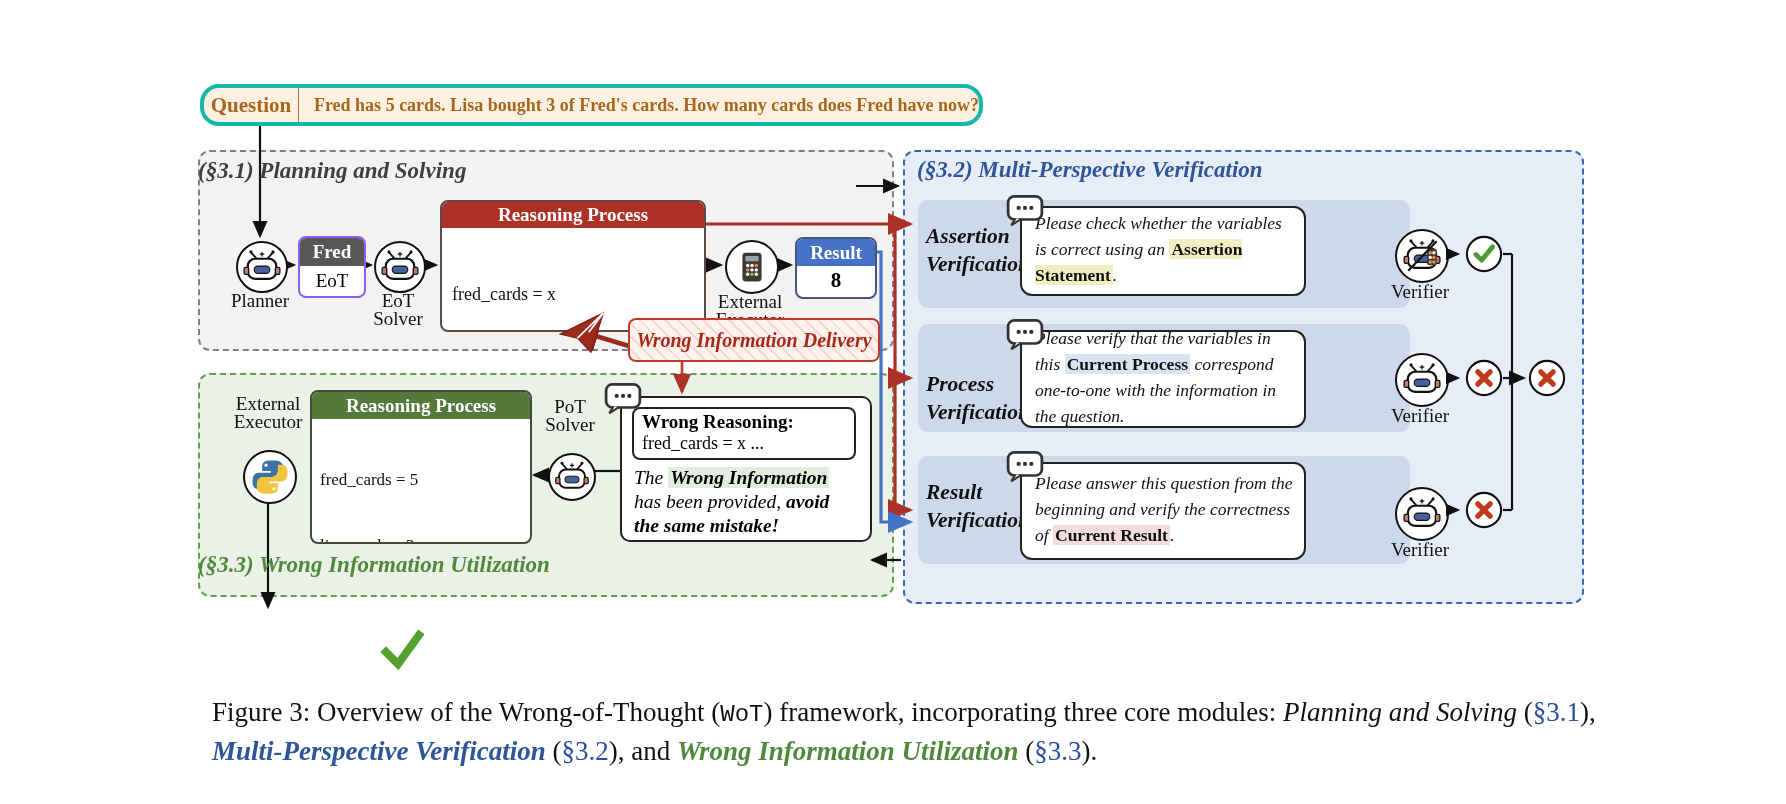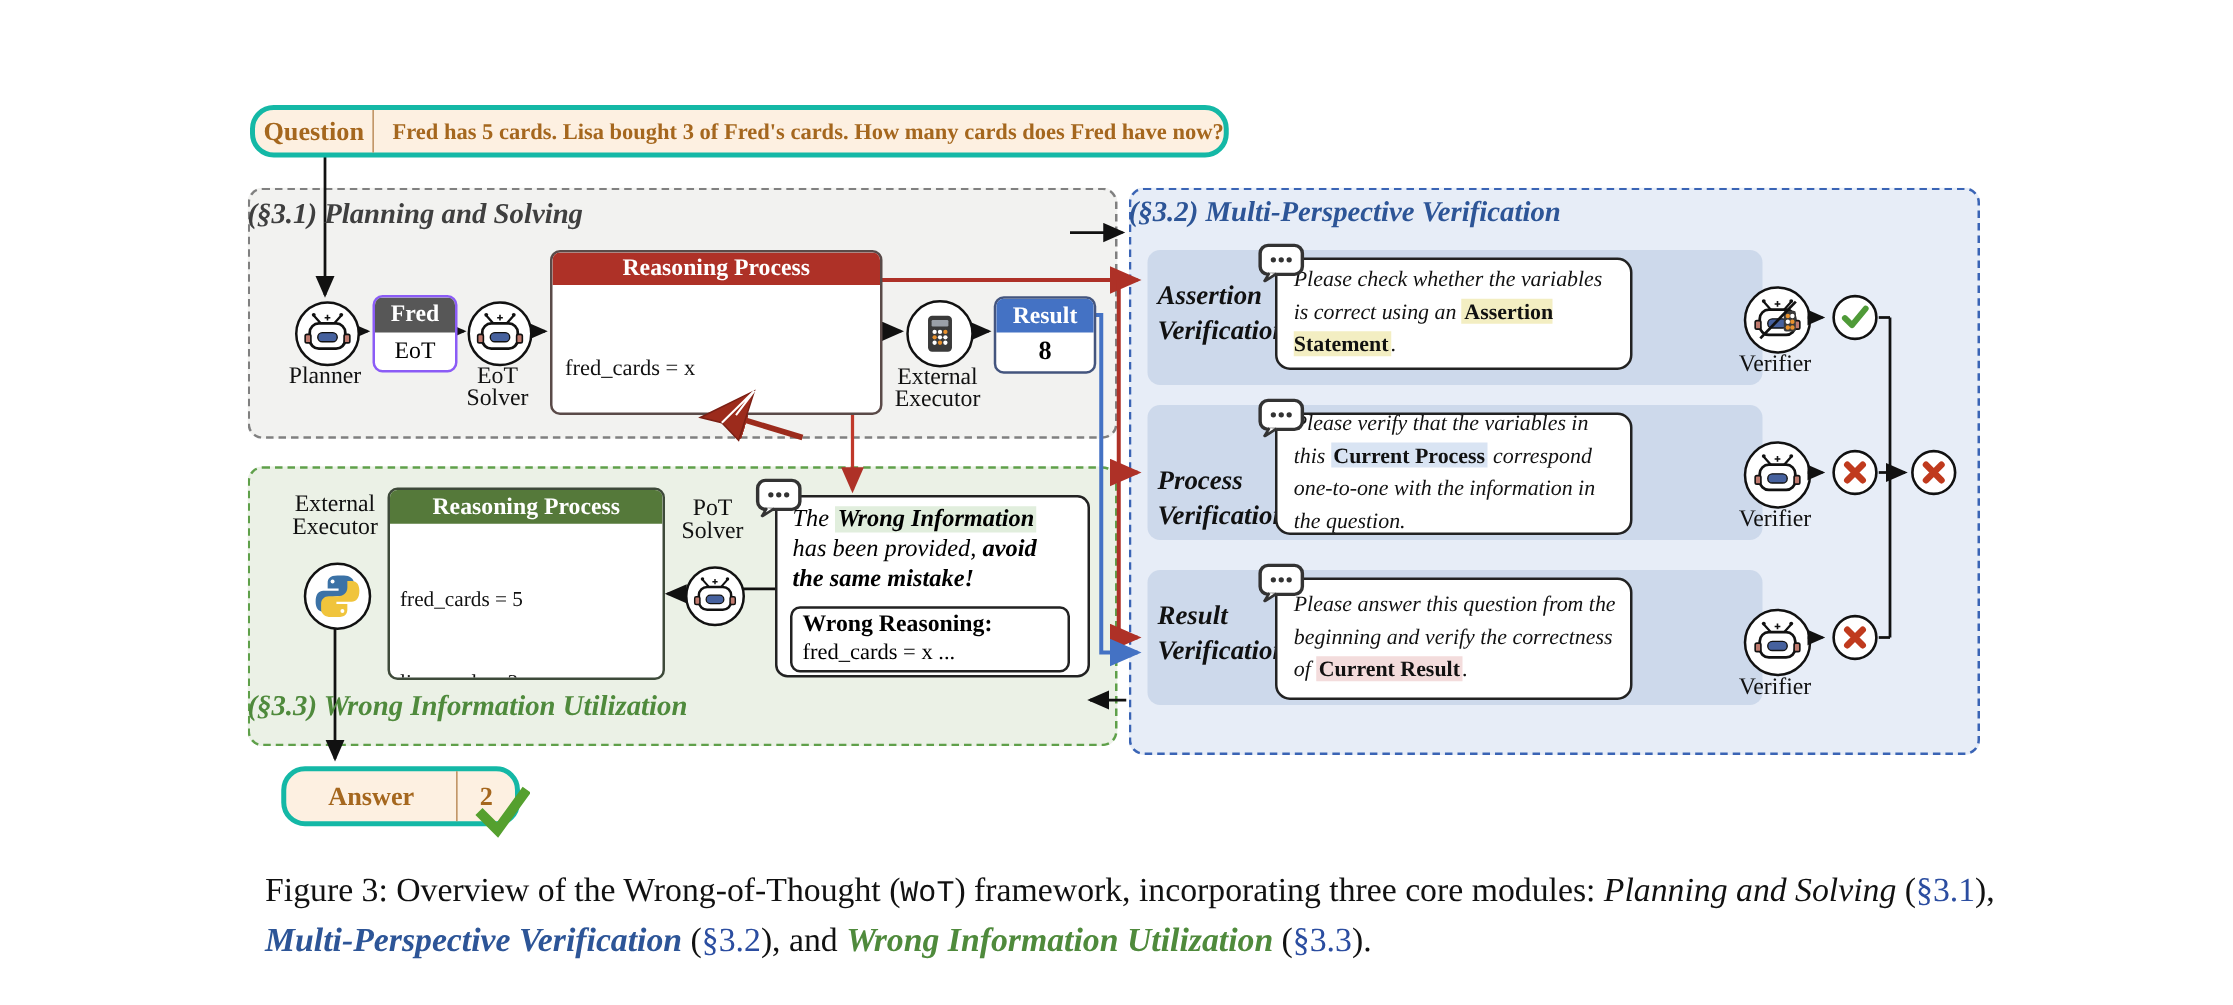--- a/index.html
+++ b/index.html
@@ -193,21 +193,21 @@
       </svg>
   </div>
   <div class="node-label" style="left:714px;top:293px;width:72px;">External</div>
   <div class="node-label" style="left:712px;top:311px;width:76px;">Executor</div>
 
   <div class="hdr-box" style="left:795px;top:237px;width:78px;height:58px;border-color:#44557e;">
     <div class="hd" style="background:#4472c4;height:27px;line-height:27px;">Result</div>
     <div style="text-align:center;font-size:21px;font-weight:bold;line-height:29px;">8</div>
   </div>
 
-  <div class="sec-title" style="left:903px;top:157px;width:677px;color:#2d5597;">
+  <div class="sec-title" style="left:903px;top:157px;width:677px;color:#2d5597;padding-left:14px;">
     <span>(§3.2)</span>
     <span>Multi-Perspective Verification</span>
   </div>
 
   <div class="rowlabel" style="left:926px;top:222px;">
     <div>Assertion</div>
     <div>Verification</div>
   </div>
   <svg class="bubble-ic icon" style="left:1006px;top:194px;" width="38" height="32" viewBox="0 0 36 30">
       <use href="#bubble"></use>
@@ -271,20 +271,25 @@
       <use href="#xmark"></use>
     </svg>
   <svg class="abs" style="left:1446px;top:502px;z-index:3;" width="20" height="16" viewBox="0 0 20 16">
       <path d="M0 8 L12 8" stroke="#111" stroke-width="2.2" marker-end="url(#mB)" fill="none"></path>
     </svg>
 
   <svg class="abs icon" style="left:1528px;top:359px;z-index:3;" width="38" height="38" viewBox="0 0 40 40">
       <use href="#xmark"></use>
     </svg>
 
+  <div class="abs" style="left:628px;top:318px;width:248px;height:40px;z-index:3;border:2px solid #c0392b;border-radius:8px;
+              background:repeating-linear-gradient(45deg,#fdf2ee 0 7px,#f7d8cf 7px 9px);
+              display:flex;align-items:center;justify-content:center;">
+    <span style="font-weight:bold;font-style:italic;font-size:20px;color:#a8291a;">Wrong Information Delivery</span>
+  </div>
   <svg class="abs icon" style="left:558px;top:312px;z-index:4;transform:rotate(-6deg);" width="50" height="44" viewBox="0 0 42 36">
       <use href="#plane"></use>
     </svg>
 
   <div class="node-label" style="left:232px;top:395px;width:72px;">External</div>
   <div class="node-label" style="left:230px;top:413px;width:76px;">Executor</div>
   <div class="node-circle" style="left:243px;top:450px;width:50px;height:50px;">
     <svg class="icon" width="42" height="42" viewBox="0 0 48 48">
         <use href="#python"></use>
       </svg>
@@ -303,43 +308,37 @@
 
   <div class="node-label" style="left:545px;top:398px;width:50px;">PoT</div>
   <div class="node-label" style="left:538px;top:416px;width:64px;">Solver</div>
   <div class="node-circle" style="left:548px;top:453px;width:44px;height:44px;">
     <svg class="icon" width="40" height="40" viewBox="0 0 48 48">
         <use href="#robot"></use>
       </svg>
   </div>
 
   <div class="abs" style="left:620px;top:396px;width:252px;height:146px;z-index:3;background:#fff;border:2px solid #222;border-radius:10px;box-sizing:border-box;">
-    <div style="margin:6px 14px 0 12px;font-style:italic;font-size:19.5px;line-height:24px;">
-      <span>The </span><span class="hl hl-g">Wrong Information</span><span> has been provided, </span><span style="font-weight:bold;">avoid the same mistake!</span>
-    </div>
     <div style="margin:9px 14px 0 10px;border:2px solid #222;border-radius:8px;padding:2px 8px 4px 8px;">
       <div style="font-weight:bold;font-size:19px;">Wrong Reasoning:</div>
       <div style="font-size:18px;">fred_cards = x ...</div>
     </div>
+    <div style="margin:6px 14px 0 12px;font-style:italic;font-size:19.5px;line-height:24px;">
+      <span>The </span><span class="hl hl-g">Wrong Information</span><span> has been provided, </span><span style="font-weight:bold;">avoid the same mistake!</span>
+    </div>
   </div>
   <svg class="bubble-ic icon" style="left:604px;top:382px;" width="38" height="32" viewBox="0 0 36 30">
       <use href="#bubble"></use>
     </svg>
 
   <div class="sec-title" style="left:198px;top:552px;width:692px;color:#4f8a3c;">
     <span>(§3.3)</span>
     <span>Wrong Information Utilization</span>
   </div>
 
-  <div class="pill" style="left:225px;top:613px;width:183px;height:40px;">
-    <div class="plabel" style="width:136px;">
-      <span>Answer</span>
-    </div>
-    <div style="flex:1;display:flex;align-items:center;justify-content:center;font-size:21px;">2</div>
-  </div>
   <svg class="abs" style="left:378px;top:626px;z-index:4;" width="46" height="46" viewBox="0 0 46 46">
     <path d="M8 26 L20 38 L41 9" fill="none" stroke="#55a02e" stroke-width="8" stroke-linecap="square"></path>
   </svg>
 
   <div class="abs" style="left:212px;top:694px;width:1392px;z-index:3;font-size:27px;line-height:36px;color:#111;">
     <span>Figure 3: Overview of the Wrong-of-Thought (</span><span style="font-family:'Liberation Mono','DejaVu Sans Mono',monospace;font-size:24px;">WoT</span><span>) framework, incorporating three core modules: </span><span style="font-style:italic;">Planning and Solving</span><span> (</span><span style="color:#2b4da0;">§3.1</span><span>), </span><span style="font-style:italic;font-weight:bold;color:#2d5597;">Multi-Perspective Verification</span><span> (</span><span style="color:#2b4da0;">§3.2</span><span>), and </span><span style="font-style:italic;font-weight:bold;color:#4f8a3c;">Wrong Information Utilization</span><span> (</span><span style="color:#2b4da0;">§3.3</span><span>).</span>
   </div>
 
 </div>
 

